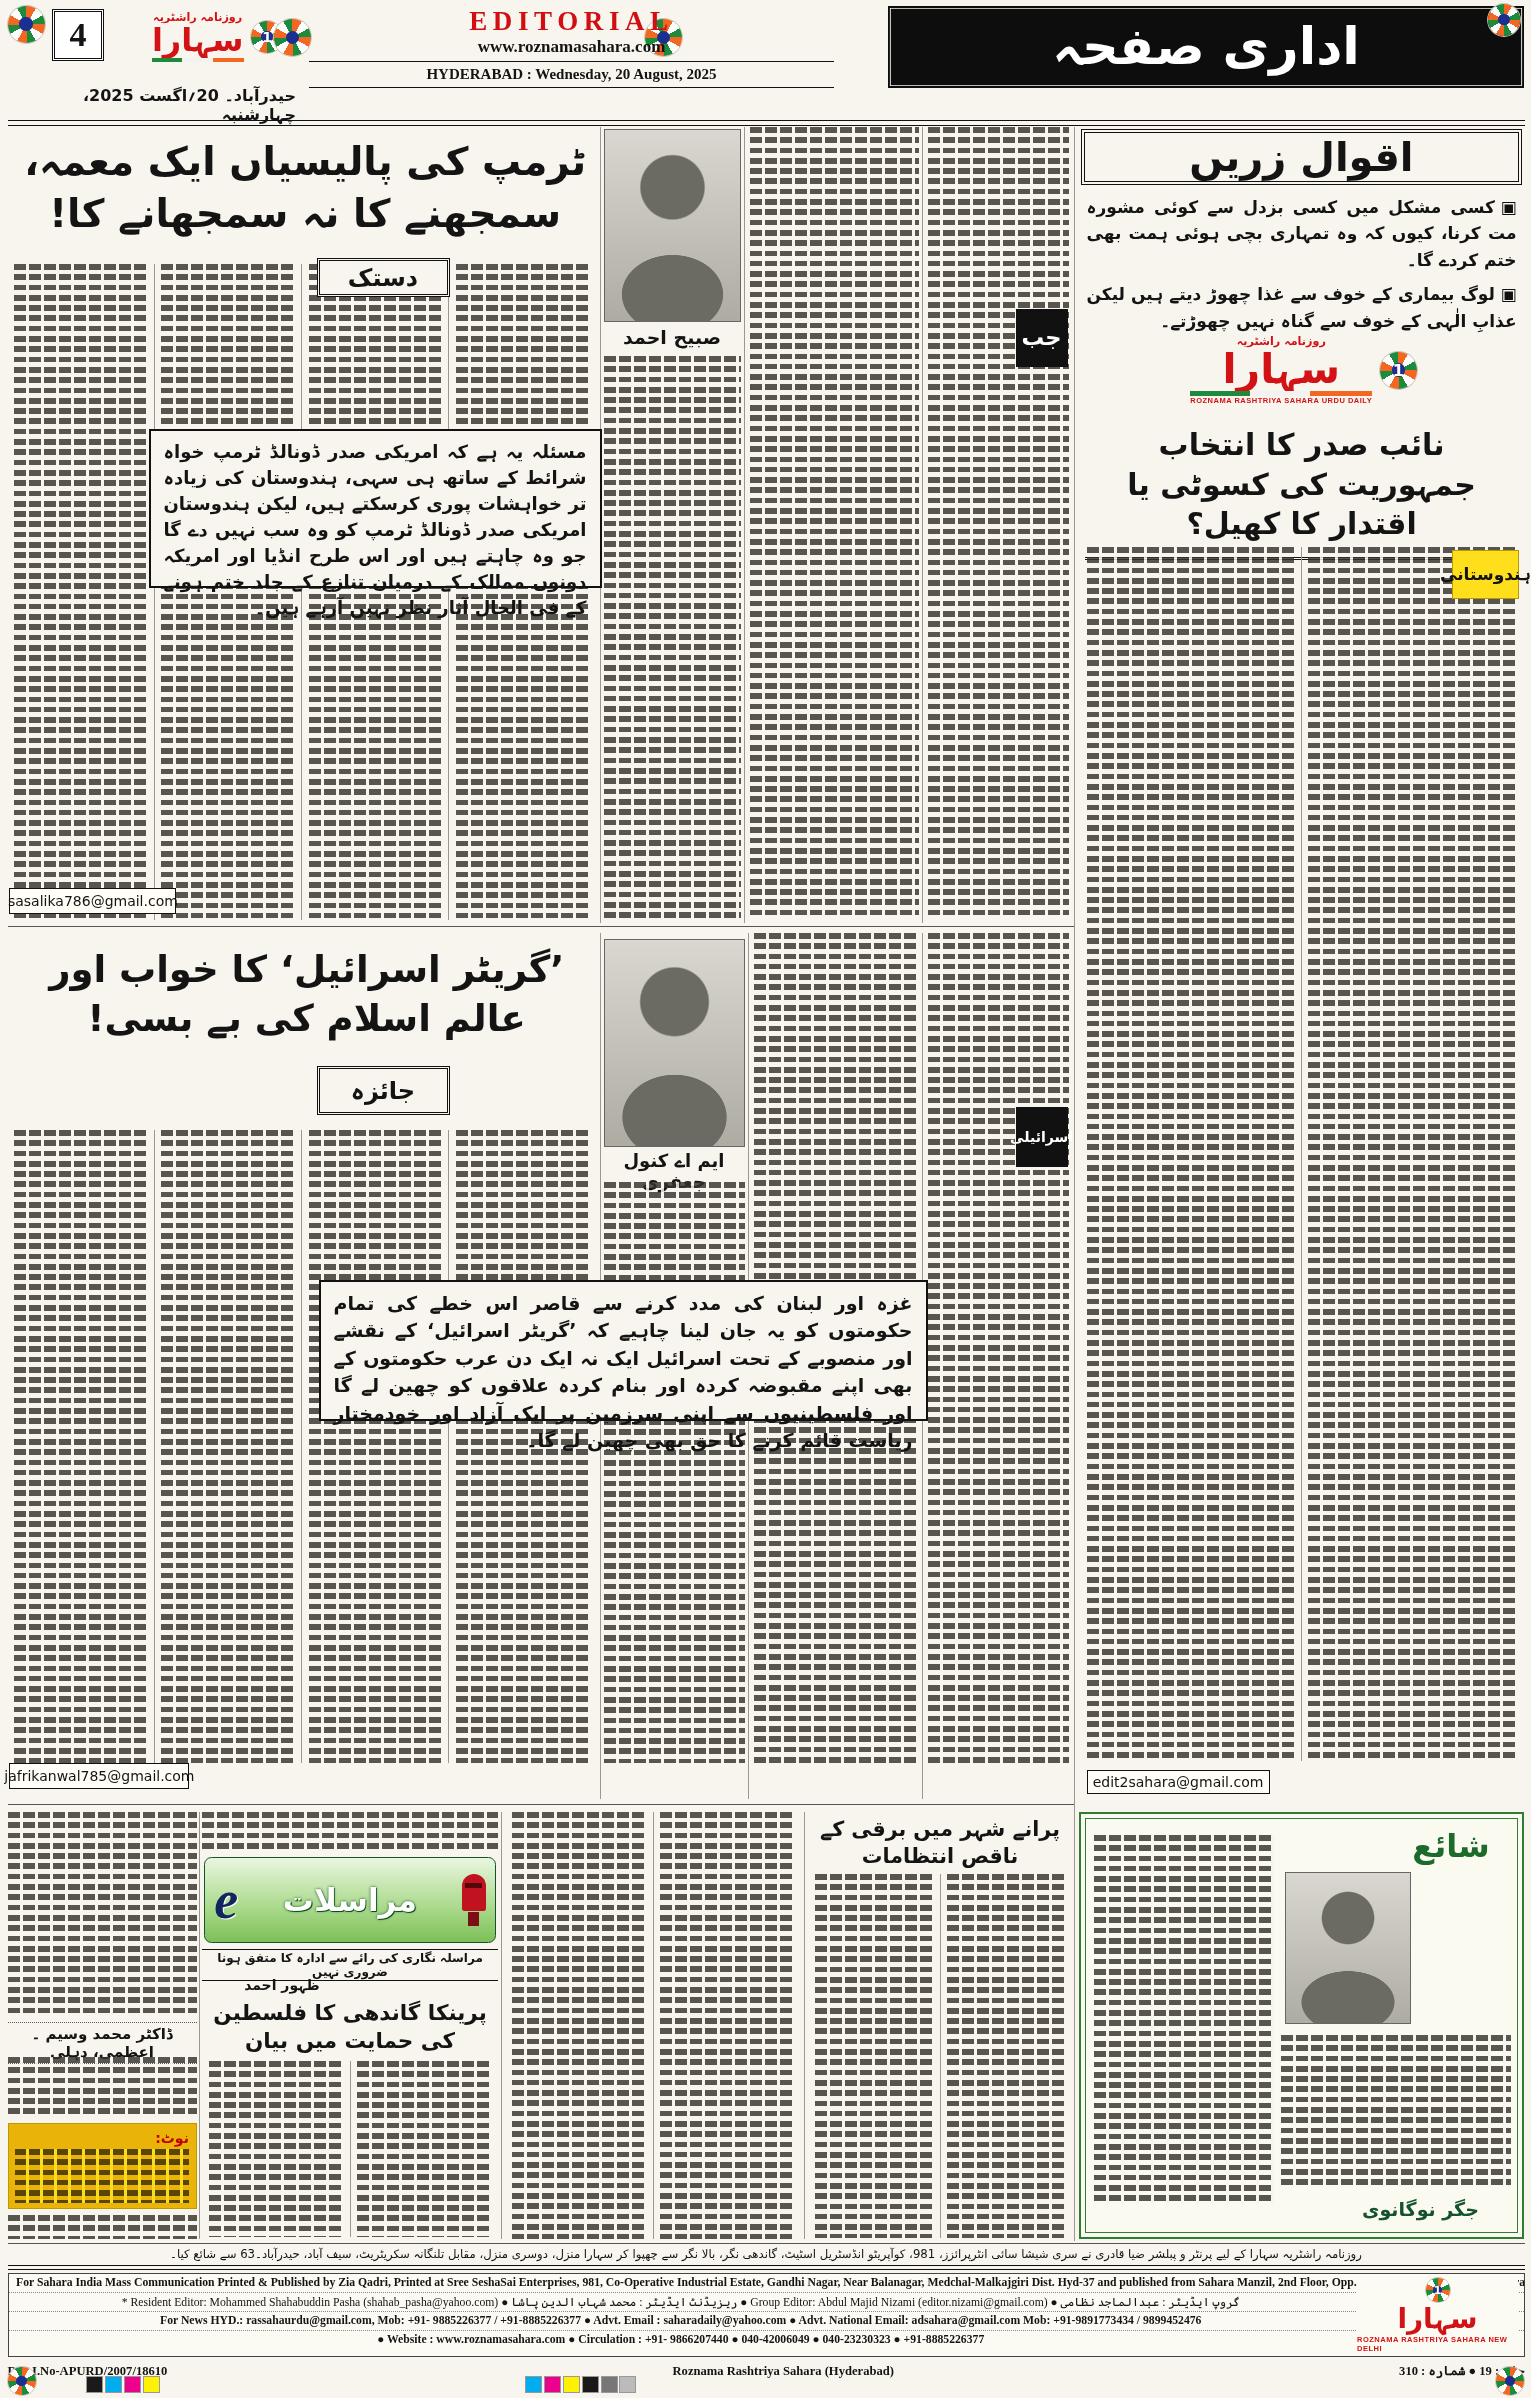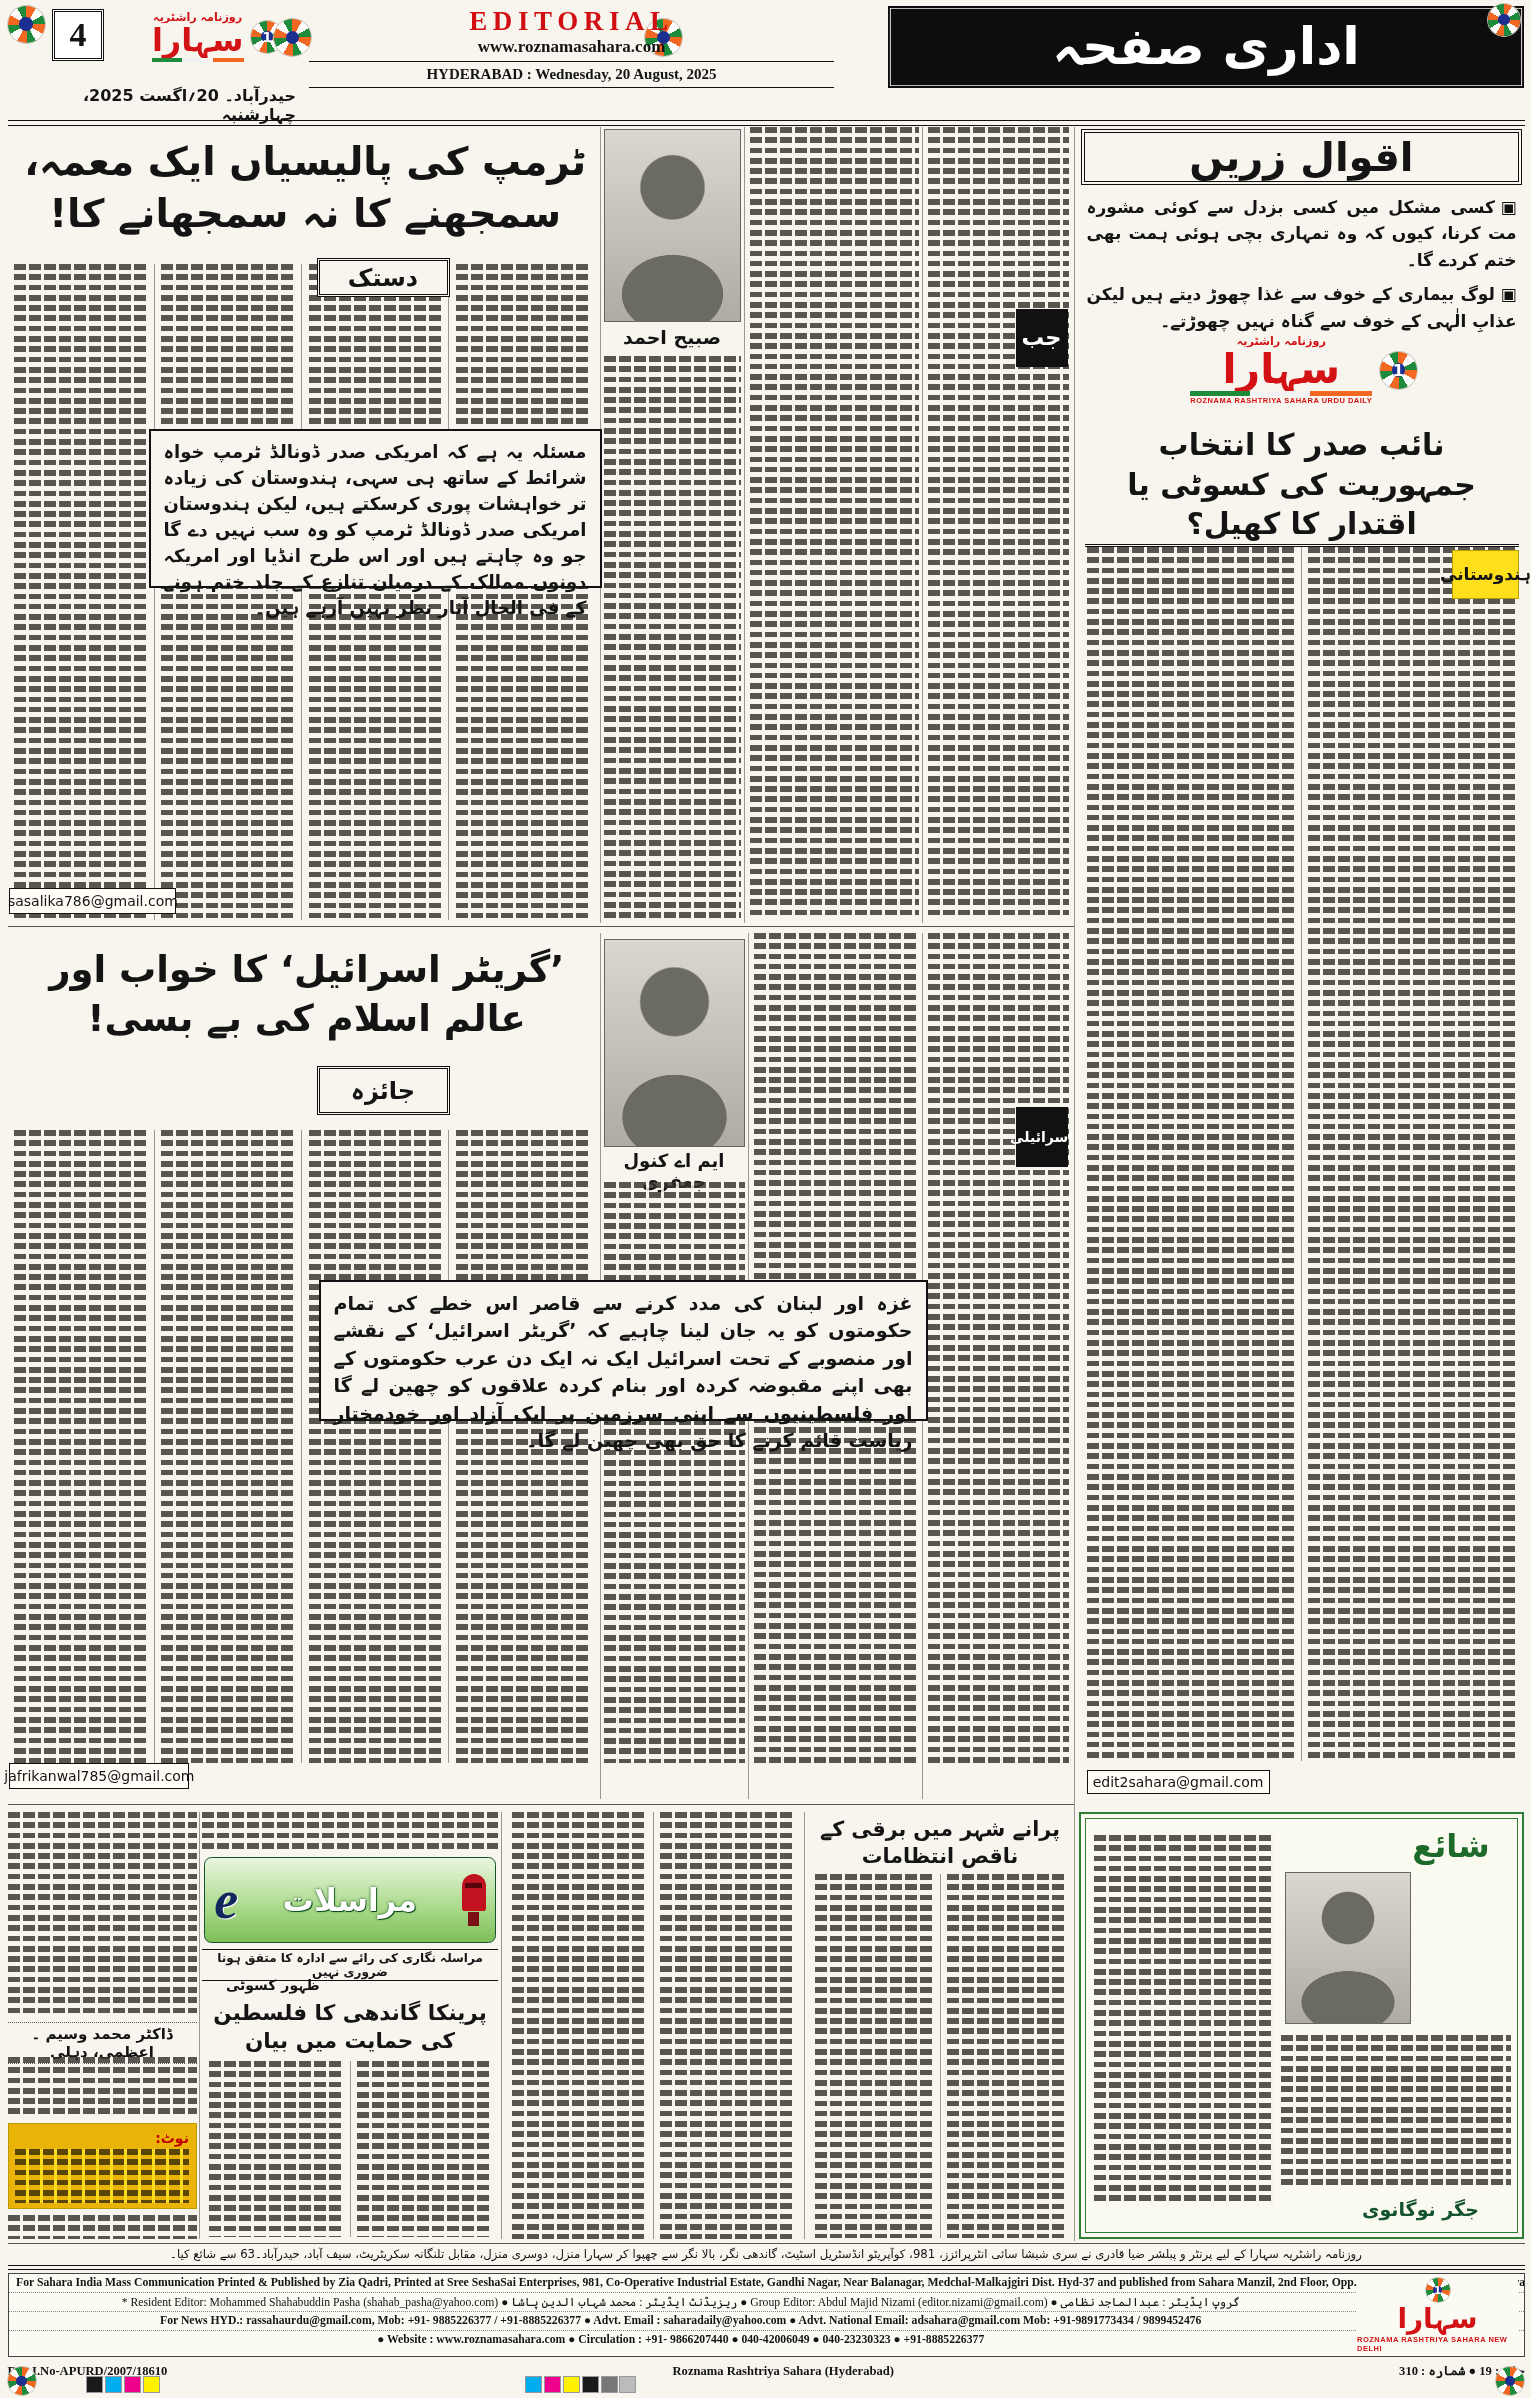--- a/index.html
+++ b/index.html
@@ -79,21 +79,21 @@
   .pullquote{ border:2.3px solid #111; background:#f7f5ed; font-weight:bold; text-align:justify;
     direction:rtl; padding:7.5px 13px; z-index:4; }
   .emailbox{ border:1.4px solid #111; background:#fffdf6; display:flex; align-items:center; justify-content:center;
     font-size:14px; z-index:4; direction:ltr; }
 
   
   .aqwal-head{ border:4.7px double #111; background:#f7f5ed; display:flex; align-items:center; justify-content:center;
     font-size:40px; font-weight:bold; direction:rtl; letter-spacing:1.9px; }
   .aqwal-item{ direction:rtl; text-align:justify; font-size:17px; font-weight:bold; line-height:1.55; margin-bottom:8.4px; }
   .aqwal-item .tick{ color:#111; margin-left:5.6px; }
-  .side-head{ border-bottom:3.7px double #111; padding-bottom:0; }
+  .side-head{ border-bottom:3.7px double #111; padding-bottom:13px; }
   .yellow-byline{ background:#ffdf1b; border:0.9px solid #b89b00; display:flex; align-items:center; justify-content:center;
     font-weight:bold; font-size:17px; z-index:3; direction:rtl; text-align:center; line-height:1.2; }
 
   
   .aaina{ border:2.8px solid #2e7d32; background:#fbfaf1; }
   .aaina-inner{ position:absolute; inset:3.7px; border:1.4px solid #2e7d32; }
   .aaina-title{ color:#1c6b2a; font-weight:bold; font-size:32px; direction:rtl; text-align:center; }
   .aaina-byline{ color:#14532d; font-weight:bold; font-size:19px; direction:rtl; text-align:left; }
 
   
@@ -322,21 +322,21 @@
     <div class="abs banner" style="left:1.9px;top:45px;width:292px;height:86px">
       <span class="e-glyph">e</span>
       <span class="banner-title">مراسلات</span>
       <span class="postbox">
         <span class="pb-body"></span>
         <span class="pb-slot"></span>
         <span class="pb-base"></span>
       </span>
     </div>
     <div class="abs small-rule-note" style="left:0;top:137px;width:296px">مراسلہ نگاری کی رائے سے ادارہ کا متفق ہونا ضروری نہیں</div>
-    <div class="abs rtl" style="left:5.6px;top:165px;width:112px;font-size:14px;font-weight:bold">ظہور کسوٹی</div>
+    <div class="abs rtl" style="left:5.6px;top:165px;width:112px;font-size:14px;font-weight:bold">ظہور احمد</div>
     <div class="abs h-ur" style="left:0;top:187px;width:296px;font-size:21.5px">پرینکا گاندھی کا فلسطین کی حمایت میں بیان</div>
     <div class="abs cols" style="left:0;top:249px;width:296px;height:176px">
       <div class="col">
           <div class="txt"></div>
         </div>
       <div class="col">
           <div class="txt"></div>
         </div>
     </div>
   </div>

